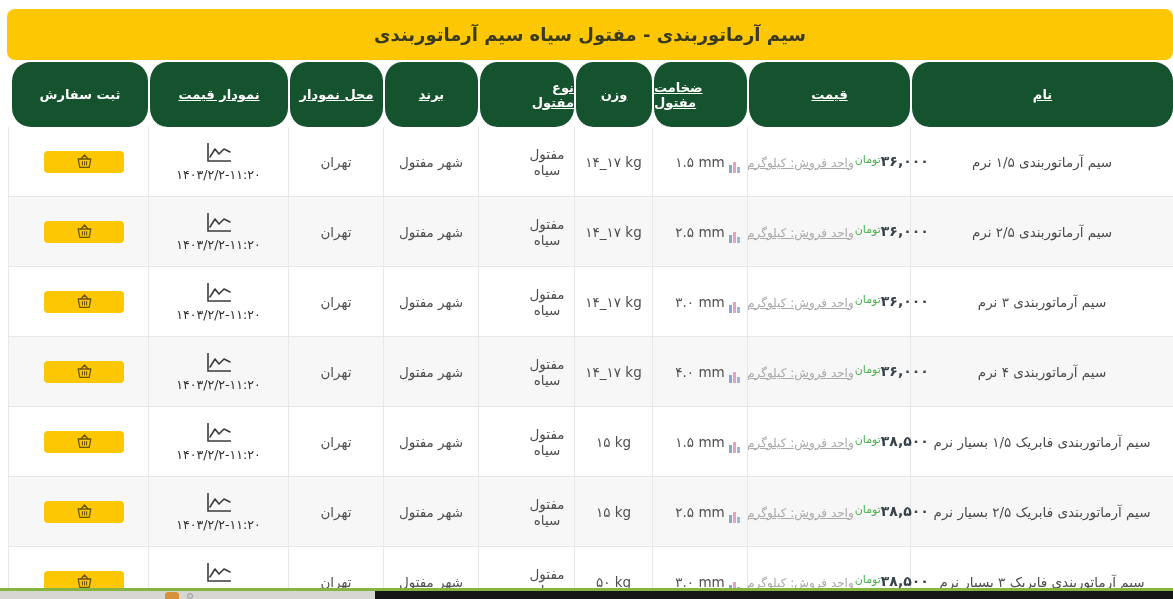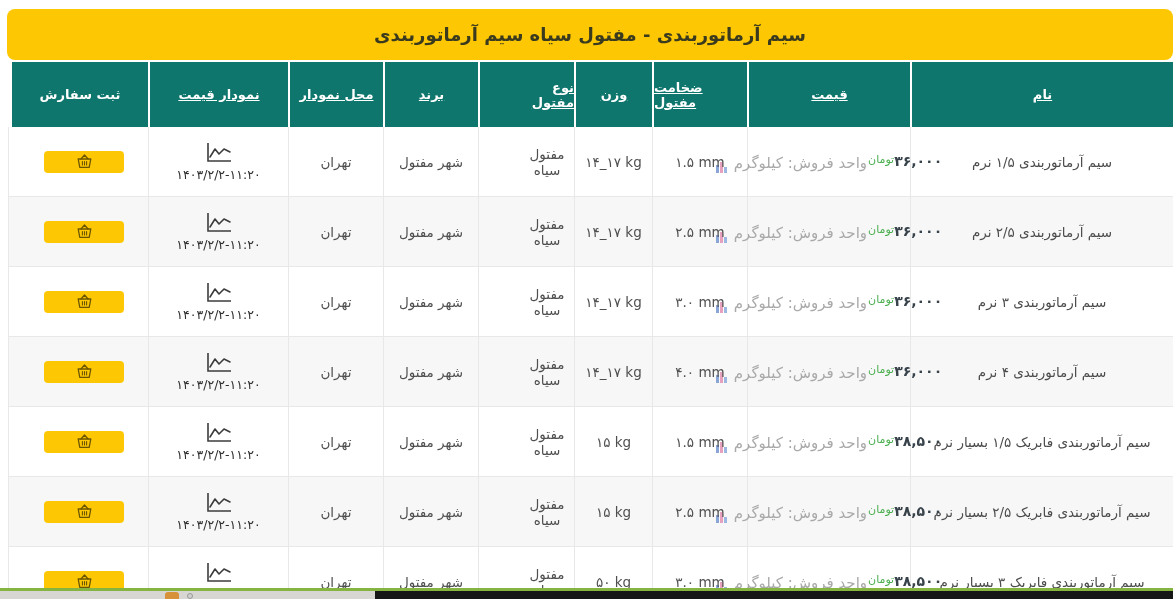--- a/index.html
+++ b/index.html
@@ -20,23 +20,24 @@
   .banner .title {
     color:#3a3a1f; font-size:18px; font-weight:bold; letter-spacing:0;
   }
 
   
   .thead {
     position:absolute; left:0; top:62px; width:1173px; height:65px;
     display:flex; direction:rtl; background:#ffffff;
   }
   .th {
-    background:#0f766e; color:#ffffff; font-size:13px; font-weight:bold;
+    background:#14532d; color:#ffffff; font-size:13px; font-weight:bold;
     display:flex; align-items:center; justify-content:center;
     height:100%;
+    border-radius:19px;
   }
   .th:not(:last-child){ border-left:2px solid #ffffff;text-decoration:underline; }
 
   
   .tbody {
     position:absolute; left:8px; top:127px; width:1165px;
     border-left:1px solid #e8e8e8;
   }
   .tr {
     display:flex; direction:rtl; height:70px; background:#ffffff;
@@ -62,21 +63,21 @@
   .thead .col-order { width:136px; }
 
   .name-text { color:#4c4c4c; font-size:13.5px; }
 
   
   .price-wrap { display:flex; direction:rtl; align-items:center; justify-content:center; gap:7px; }
   .price-lines { display:flex; flex-direction:row; align-items:center; }
   .price-line { direction:rtl; white-space:nowrap; line-height:1.25; }
   .price-num { color:#37424a; font-weight:bold; font-size:14px; }
   .price-cur { color:#4caf50; font-size:11px; position:relative; top:-3px; margin-left:1px; }
-  .price-unit { color:#a9a9a9; font-size:15px; margin-top:2px; white-space:nowrap; }
+  .price-unit { color:#a9a9a9; font-size:12px; margin-top:2px; white-space:nowrap;text-decoration:underline; }
   .mini-bars { flex:0 0 auto; margin-top:10px; }
 
   
   .chart-cell-inner { display:flex; flex-direction:column; align-items:center; gap:3px; }
   .chart-icon { cursor:pointer; }
   .chart-date { direction:ltr; color:#2e2e2e; font-size:12.5px; white-space:nowrap; }
 
   
   .order-btn {
     width:80px; height:22px; background:#fdc803; border:none; border-radius:4px;

